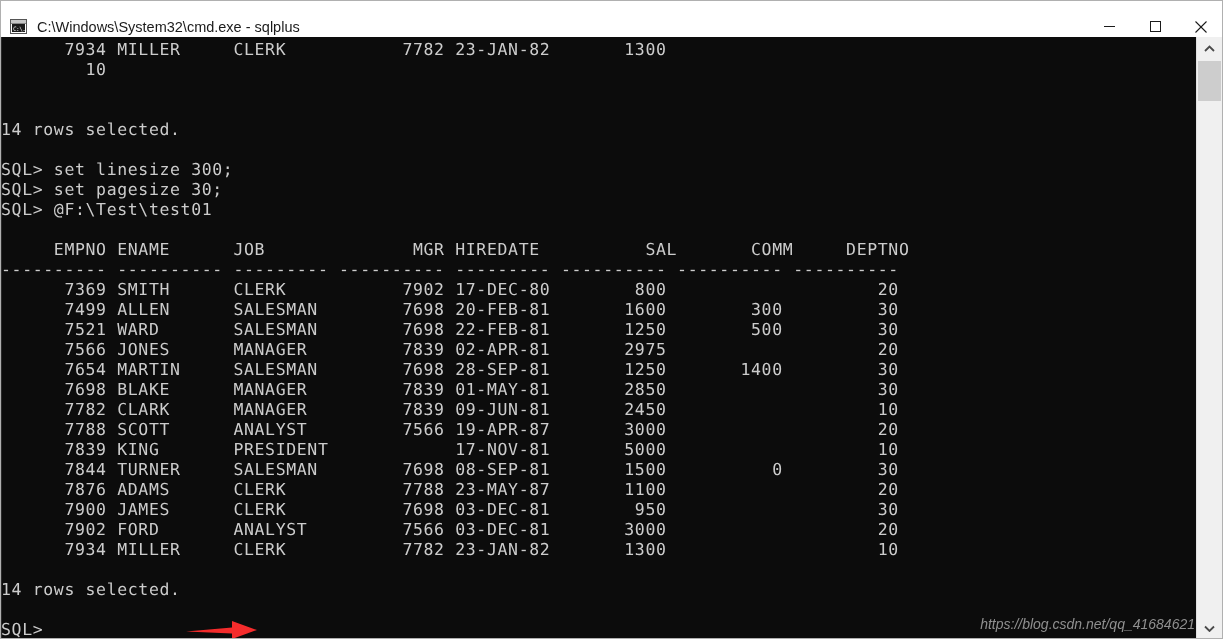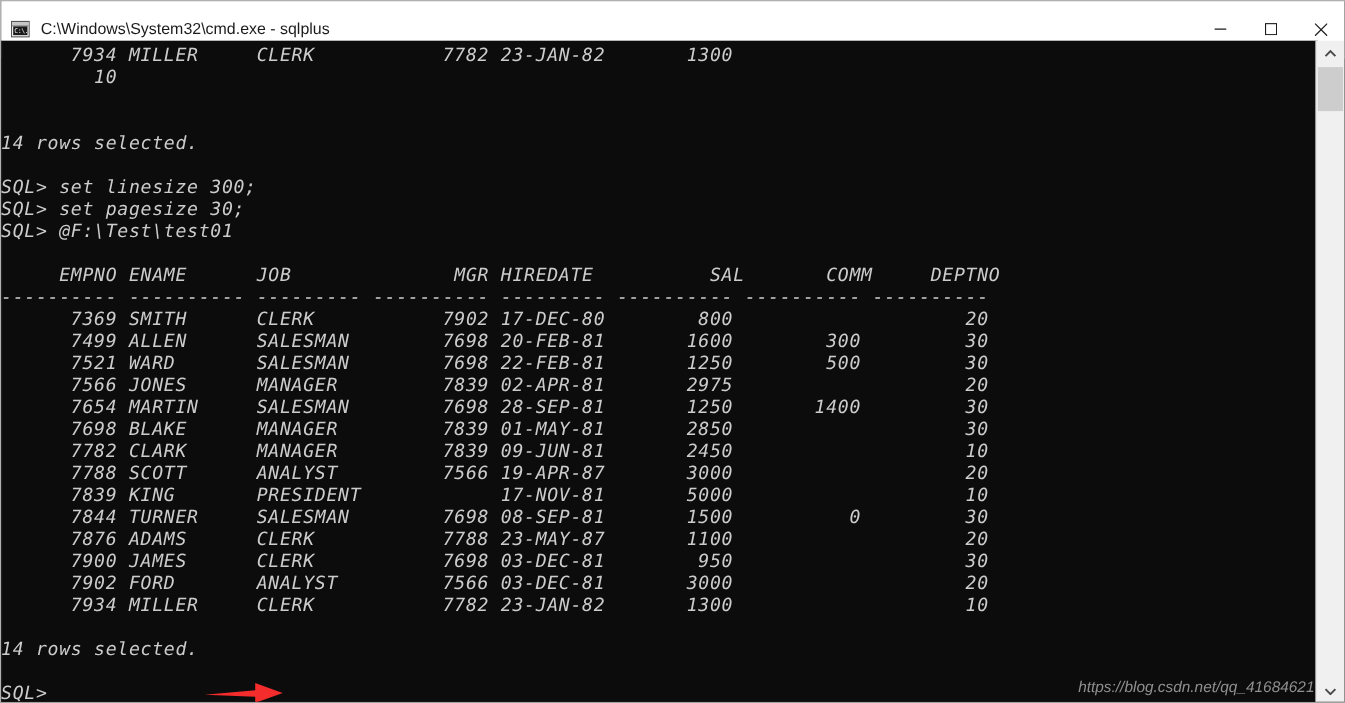--- a/index.html
+++ b/index.html
@@ -92,21 +92,20 @@
   
   .terminal {
     position: absolute;
     left: 0;
     top: 36px;
     width: 1197px;
     height: 602px;
     background: #0c0c0c;
     overflow: hidden;
     box-sizing: border-box;
-    font-style: italic;
   }
   .term-edge {
     position: absolute;
     left: 0; top: 0;
     width: 1px;
     height: 602px;
     background: #2a2a2a;
   }
   .screen {
     position: absolute;

